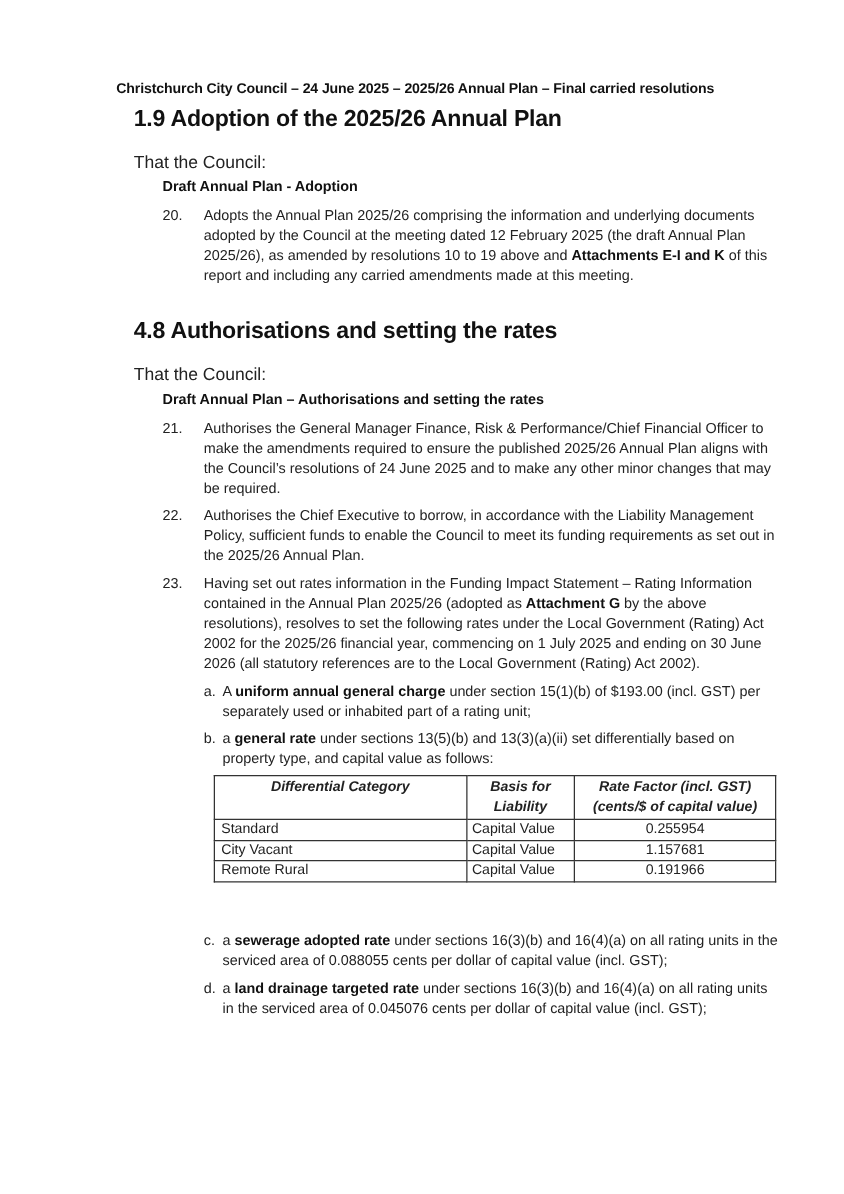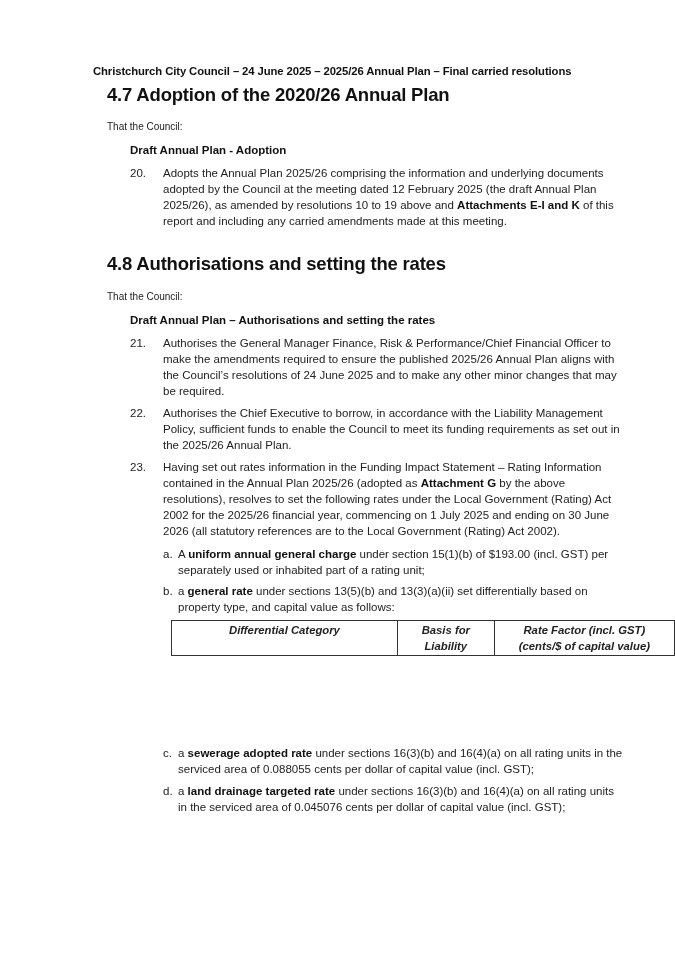--- a/index.html
+++ b/index.html
@@ -32,21 +32,21 @@
     font-size: 18.5px;
     font-weight: bold;
     color: #111;
     margin: 0;
     letter-spacing: -0.2px;
     white-space: nowrap;
   }
   .intro {
     position: absolute;
     left: 107px;
-    font-size: 10px;
+    font-size: 14px;
     color: #222;
   }
   .sub-heading {
     position: absolute;
     left: 130px;
     font-size: 11.5px;
     font-weight: bold;
     color: #111;
   }
   .resolution {
@@ -80,21 +80,21 @@
   }
   .sub-text {
     margin-left: 15px;
   }
   b { color: #111; }
 
   table.rates {
     position: absolute;
     left: 171px;
     top: 620px;
-    width: 504px;
+    width: 450px;
     border-collapse: collapse;
     font-size: 11.3px;
     color: #222;
   }
   table.rates th, table.rates td {
     border: 1px solid #333;
     padding: 0 5px;
     line-height: 15.5px;
     vertical-align: top;
   }
@@ -113,21 +113,21 @@
   table.rates td.c2 { text-align: left; padding-left: 4px; }
   table.rates td.c3 { text-align: center; }
   table.rates td { height: 15px; }
   table.rates { border: 1.5px solid #333; }
 </style>
 </head>
 <body>
 
 <div class="page-header">Christchurch City Council – 24 June 2025 – 2025/26 Annual Plan – Final carried resolutions</div>
 
-<h2 class="section-title" style="top:84px;">4.7 Adoption of the 2020/26 Annual Plan</h2>
+<h2 class="section-title" style="top:84px;">1.9 Adoption of the 2025/26 Annual Plan</h2>
 <div class="intro" style="top:121px;">That the Council:</div>
 <div class="sub-heading" style="top:144px;">Draft Annual Plan - Adoption</div>
 
 <div class="resolution" style="top:165px;">
   <span class="res-num">20.</span>
   <div class="res-text"><span>Adopts the Annual Plan 2025/26 comprising the information and underlying documents adopted by the Council at the meeting dated 12 February 2025 (the draft Annual Plan 2025/26), as amended by resolutions 10 to 19 above and </span><b>Attachments E-I and K</b><span> of this report and including any carried amendments made at this meeting.</span></div>
 </div>
 
 <h2 class="section-title" style="top:253px;">4.8 Authorisations and setting the rates</h2>
 <div class="intro" style="top:291px;">That the Council:</div>
@@ -165,20 +165,35 @@
     <col style="width:162px">
   </colgroup>
   <thead>
     <tr>
       <th><span>Differential Category</span></th>
       <th><span>Basis for Liability</span></th>
       <th><span>Rate Factor (incl. GST)</span><span class="th-sub">(cents/$ of capital value)</span></th>
     </tr>
   </thead>
   <tbody>
+    <tr>
+      <td>Standard</td>
+      <td class="c2">Capital Value</td>
+      <td class="c3">0.255954</td>
+    </tr>
+    <tr>
+      <td>City Vacant</td>
+      <td class="c2">Capital Value</td>
+      <td class="c3">1.157681</td>
+    </tr>
+    <tr>
+      <td>Remote Rural</td>
+      <td class="c2">Capital Value</td>
+      <td class="c3">0.191966</td>
+    </tr>
   </tbody>
 </table>
 
 <div class="sub-item" style="top:745px;">
   <span class="sub-letter">c.</span>
   <div class="sub-text"><span>a </span><b>sewerage adopted rate</b><span> under sections 16(3)(b) and 16(4)(a) on all rating units in the serviced area of 0.088055 cents per dollar of capital value (incl. GST);</span></div>
 </div>
 
 <div class="sub-item" style="top:783px;">
   <span class="sub-letter">d.</span>

